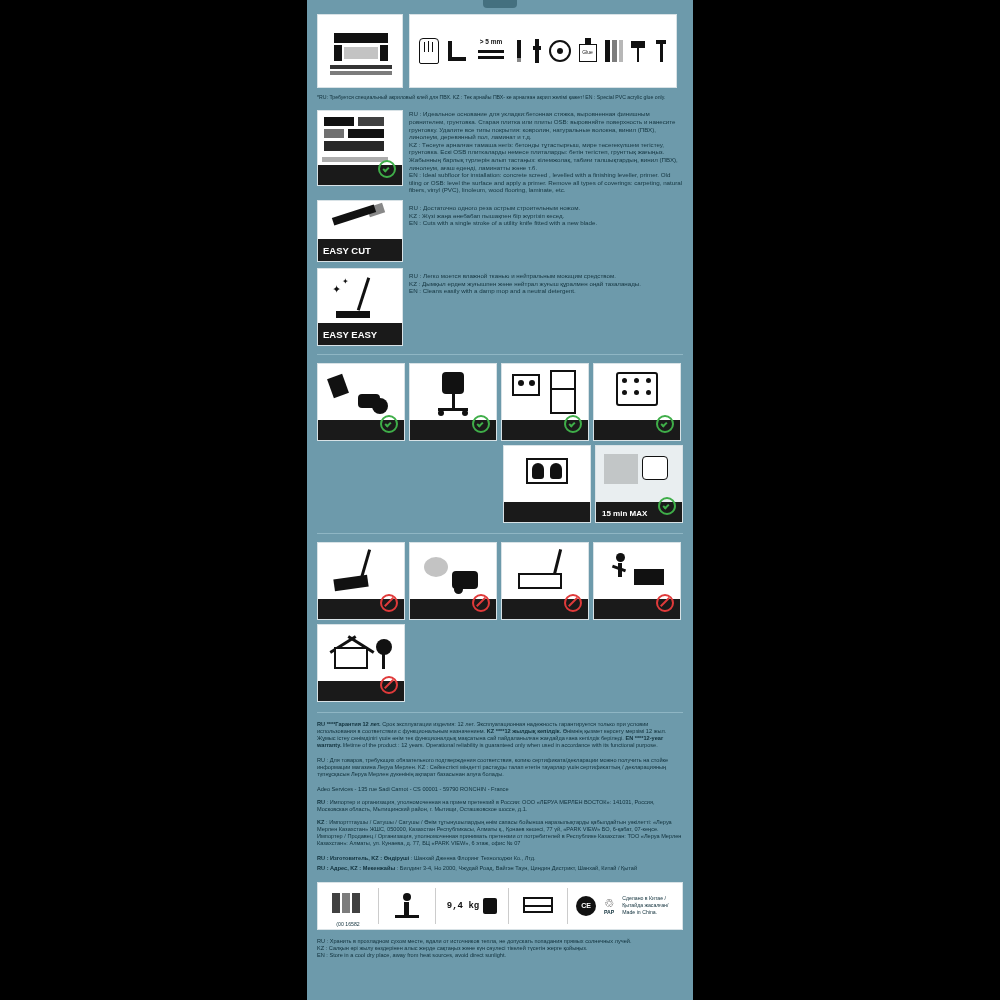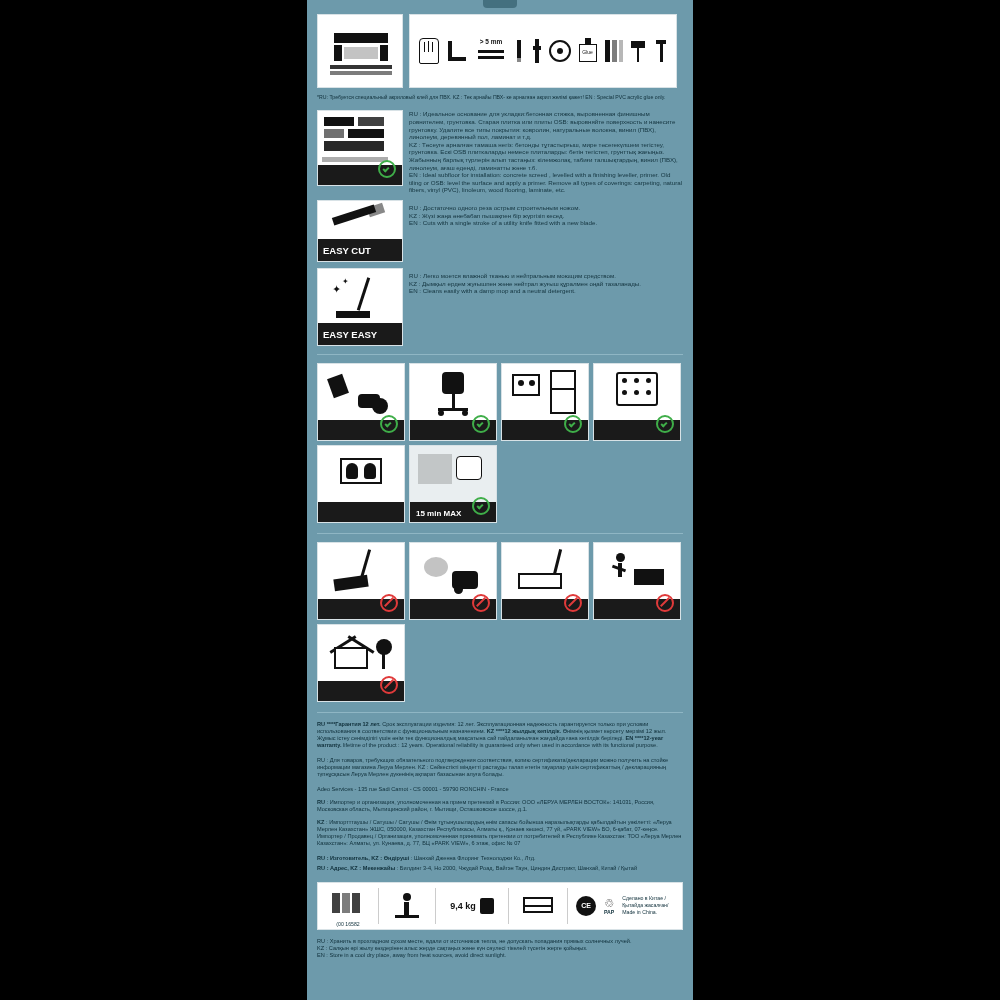--- a/index.html
+++ b/index.html
@@ -200,21 +200,21 @@
             <div class="circ" style="left:52px;top:14px;width:5px;height:5px;"></div>
             <div class="circ" style="left:28px;top:26px;width:5px;height:5px;"></div>
             <div class="circ" style="left:40px;top:26px;width:5px;height:5px;"></div>
             <div class="circ" style="left:52px;top:26px;width:5px;height:5px;"></div>
             <div class="band" style="position:absolute;left:0;bottom:0;width:100%;height:20px;"></div>
             <div style="position:absolute;right:6px;bottom:3px;"><span class="chk"></span></div>
           </div>
         </div>
       </div>
 
-      <div class="row" style="margin-top:4px;">
+      <div class="row" style="margin-top:4px;justify-content:flex-end;">
         <div class="tile" style="width:88px;height:78px;">
           <div style="position:relative;width:100%;height:100%;">
             <div class="sqw" style="left:22px;top:12px;width:42px;height:26px;border:2px solid #111;box-sizing:border-box;"></div>
             <div class="sq" style="left:28px;top:17px;width:12px;height:16px;border-radius:6px 6px 3px 3px;"></div>
             <div class="sq" style="left:46px;top:17px;width:12px;height:16px;border-radius:6px 6px 3px 3px;"></div>
             <div class="band" style="position:absolute;left:0;bottom:0;width:100%;height:20px;"></div>
           </div>
         </div>
         <div class="tile" style="width:88px;height:78px;">
           <div style="position:relative;width:100%;height:100%;background:#e9eef0;">
@@ -329,21 +329,21 @@
             <div class="sq" style="left:34px;top:10px;width:8px;height:20px;opacity:.8;"></div>
             <div class="tiny" style="position:absolute;bottom:2px;left:0;width:100%;">(00 16582</div>
           </div>
           <div style="width:1px;height:36px;background:#ccc;"></div>
           <div style="width:56px;text-align:center;position:relative;height:100%;">
             <div class="circ" style="left:24px;top:10px;width:8px;height:8px;"></div>
             <div class="sq" style="left:25px;top:19px;width:5px;height:14px;"></div>
             <div class="sq" style="left:16px;top:32px;width:24px;height:3px;"></div>
           </div>
           <div style="width:1px;height:36px;background:#ccc;"></div>
-          <div style="width:72px;text-align:center;position:relative;height:100%;display:flex;align-items:center;justify-content:center;gap:4px;">
+          <div style="width:72px;text-align:center;position:relative;height:100%;display:flex;align-items:center;justify-content:center;gap:4px;font-family:Liberation Mono, monospace;">
             <span style="font-size:9px;font-weight:bold;color:#111;">9,4 kg</span>
             <span style="display:inline-block;width:14px;height:16px;background:#111;border-radius:2px;"></span>
           </div>
           <div style="width:1px;height:36px;background:#ccc;"></div>
           <div style="width:58px;text-align:center;position:relative;height:100%;">
             <div class="sqw" style="left:14px;top:14px;width:30px;height:16px;border:2px solid #111;box-sizing:border-box;"></div>
             <div class="ln" style="left:14px;top:22px;width:30px;height:2px;"></div>
           </div>
           <div style="width:1px;height:36px;background:#ccc;"></div>
           <div style="flex:1;display:flex;align-items:center;gap:8px;padding-left:8px;">

